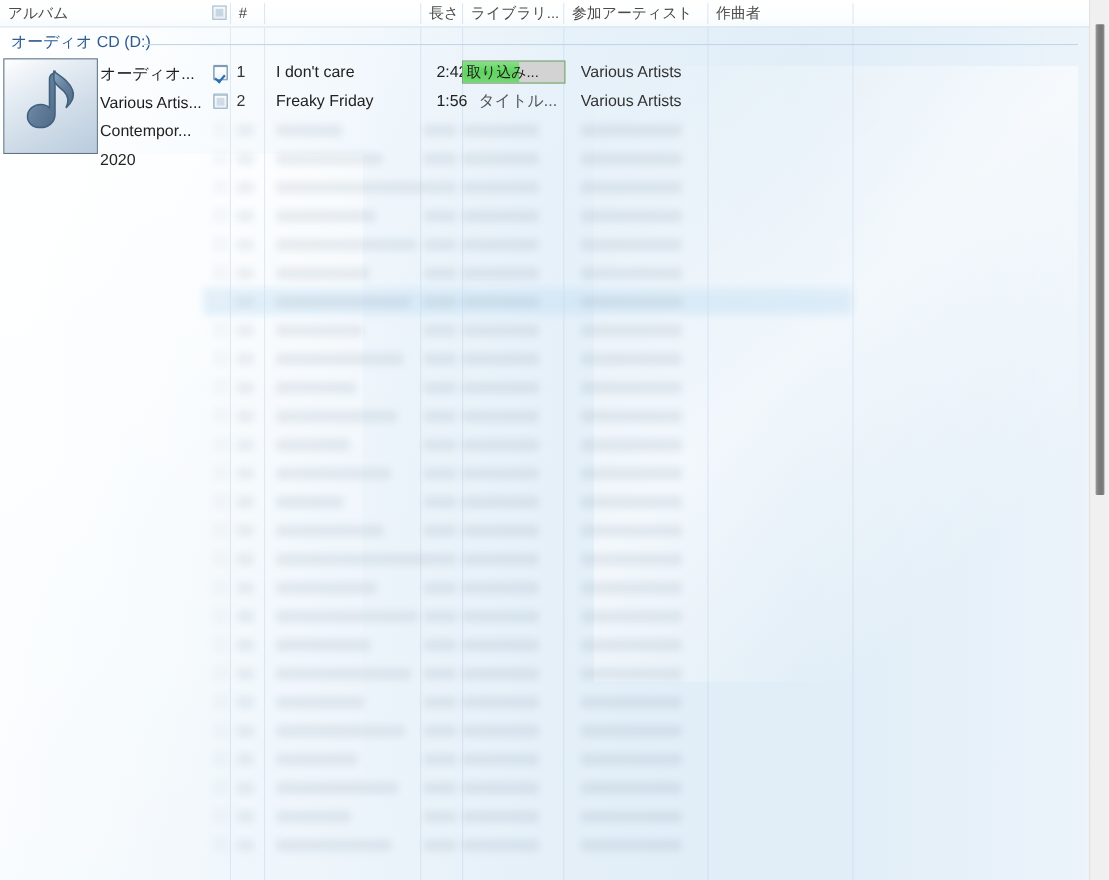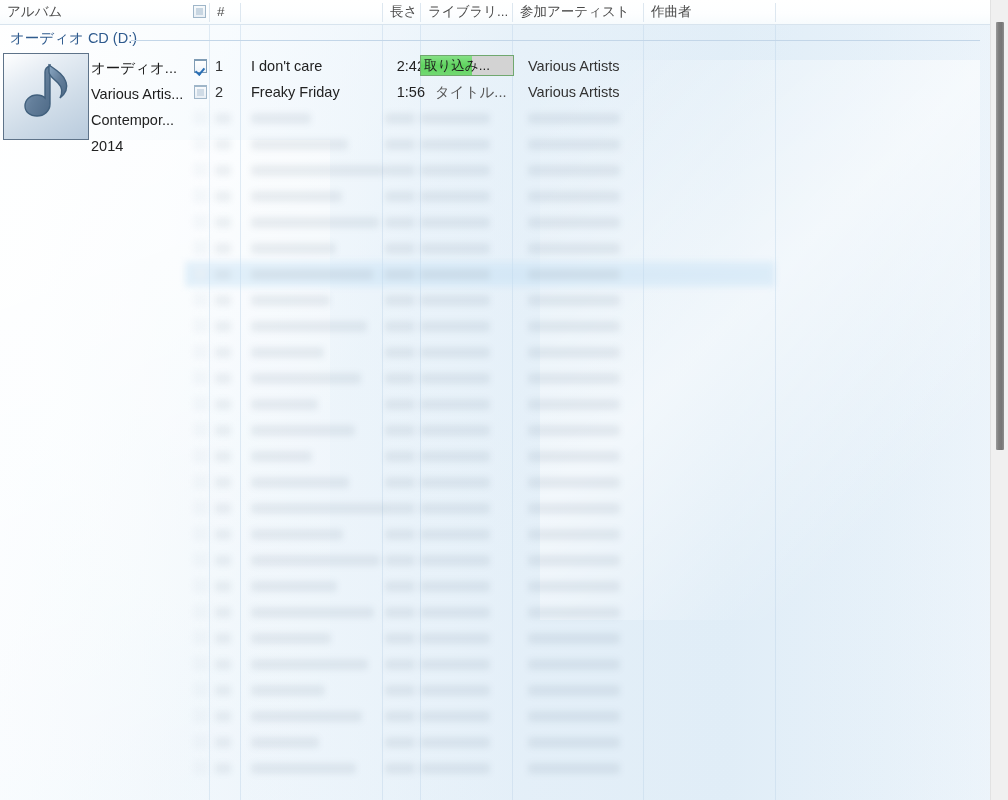--- a/index.html
+++ b/index.html
@@ -364,21 +364,21 @@
       </defs>
       <path d="M46 10 L46 50 C46 57 40 62 33 62 C26 62 21 58 21 52 C21 46 26 41 33 41 C36 41 39 42 41 44 L41 18 C41 15 43 13 46 12 Z" fill="url(#noteGrad)" stroke="#41607d" stroke-width="1.4"></path>
       <path d="M45 11 C52 16 60 21 62 28 C64 34 61 40 56 44 C59 38 58 33 54 29 C50 25 45 22 45 18 Z" fill="url(#noteGrad)" stroke="#41607d" stroke-width="1.4"></path>
     </svg>
   </div>
 
   <div class="album-meta">
     <div class="line">オーディオ...</div>
     <div class="line">Various Artis...</div>
     <div class="line dim">Contempor...</div>
-    <div class="line dim">2014</div>
+    <div class="line dim">2020</div>
   </div>
   <div class="album-chk on" style="top:60px"></div>
   <div class="album-chk off" style="top:86px"></div>
 
   <div class="rows" id="rows">
       <div class="row" style="top: 0px;">
         <div class="row-chk album-chk on"></div>
         <div class="cell num">1</div>
         <div class="cell title">I don't care</div>
         <div class="cell len">2:42</div>

